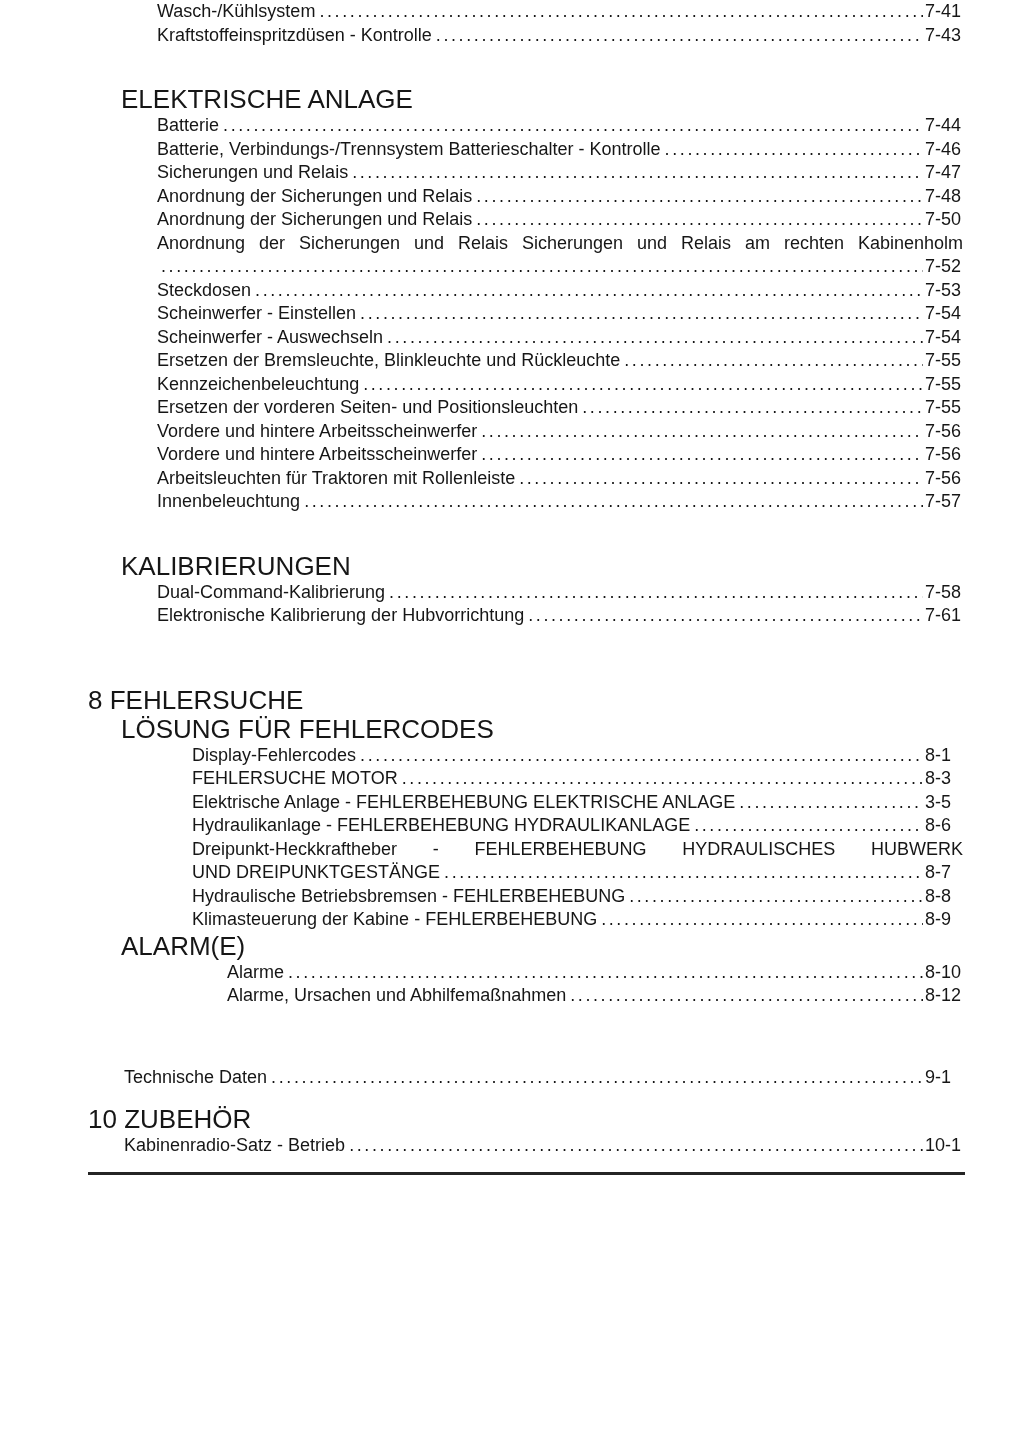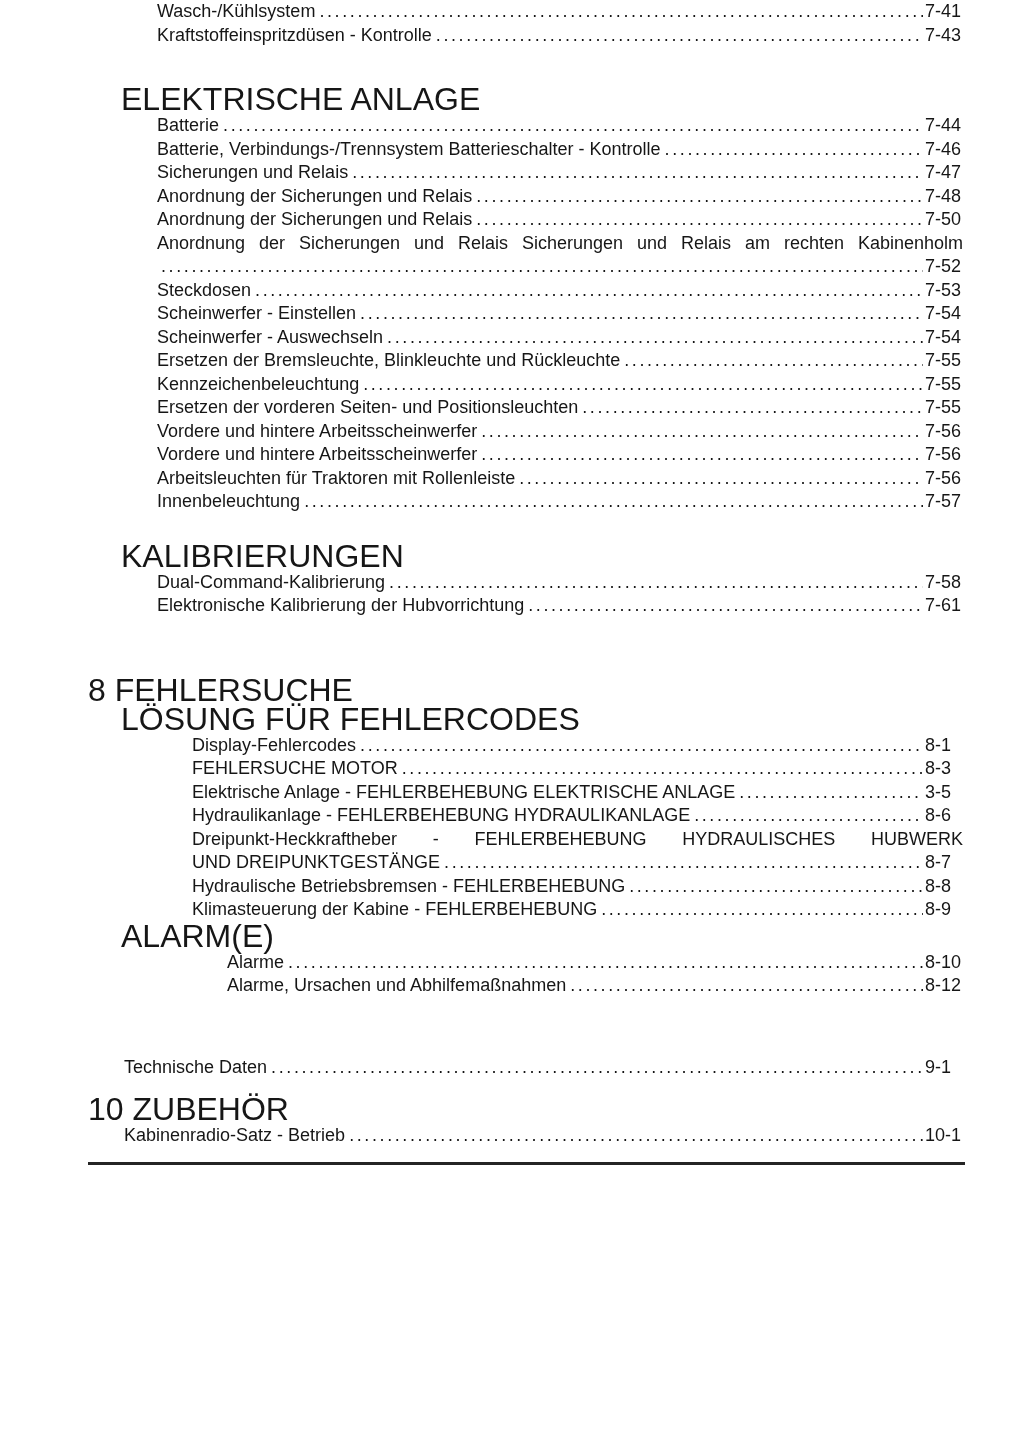--- a/index.html
+++ b/index.html
@@ -9,21 +9,21 @@
     background: #ffffff;
     color: #161616;
     font-family: "Liberation Sans", sans-serif;
     font-size: 18px;
     overflow: hidden;
   }
   .page { position: relative; }
 
   .toc-block { }
   .heading {
-    font-size: 32px;
+    font-size: 26px;
     line-height: 28px;
     font-weight: normal;
     margin-bottom: 1px;
     white-space: nowrap;
   }
   .heading.chapter { margin-left: 88px; }
   .heading.section { margin-left: 121px; }
 
   
   .lv0 .toc-row, .lv0 .toc-line1 { margin-left: 124px; }
@@ -54,21 +54,21 @@
     margin: 0 2px 0 4px;
   }
   .toc-page {
     white-space: nowrap;
     min-width: 38px;
     text-align: left;
   }
 
   
   #b2 { margin-top: 38px; }
-  #b3 { margin-top: 28px; }
+  #b3 { margin-top: 38px; }
   #b4 { margin-top: 58px; }
   #b5 { }
   #b6 { }
   #b7 { margin-top: 58px; }
   #b8 { margin-top: 16px; }
 
   .rule {
     margin: 14px 0 0 88px;
     width: 877px;
     height: 3px;

